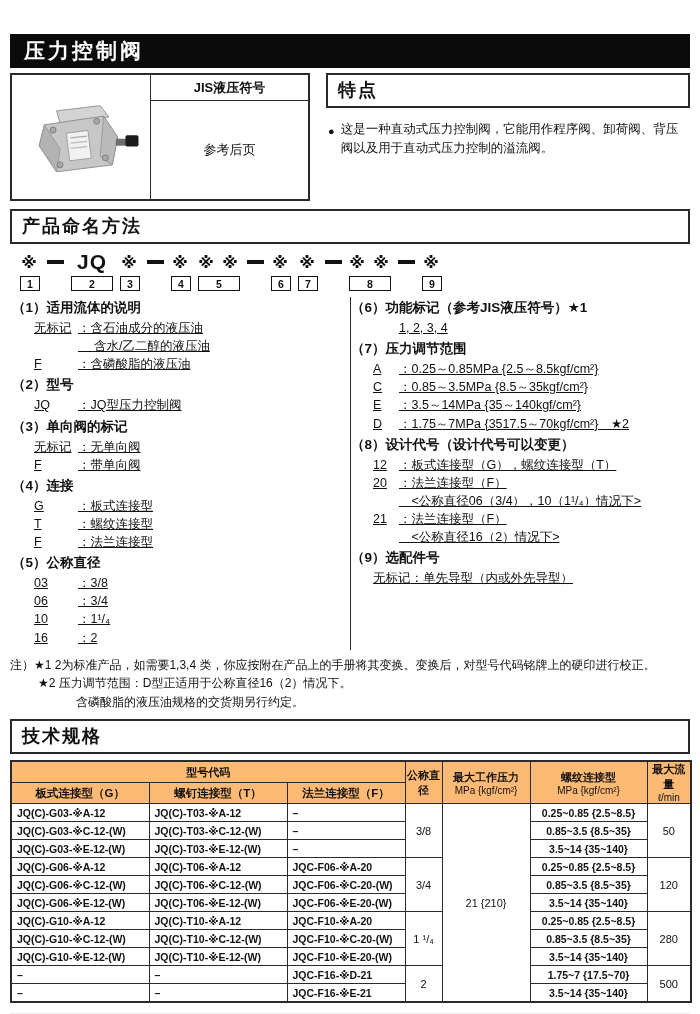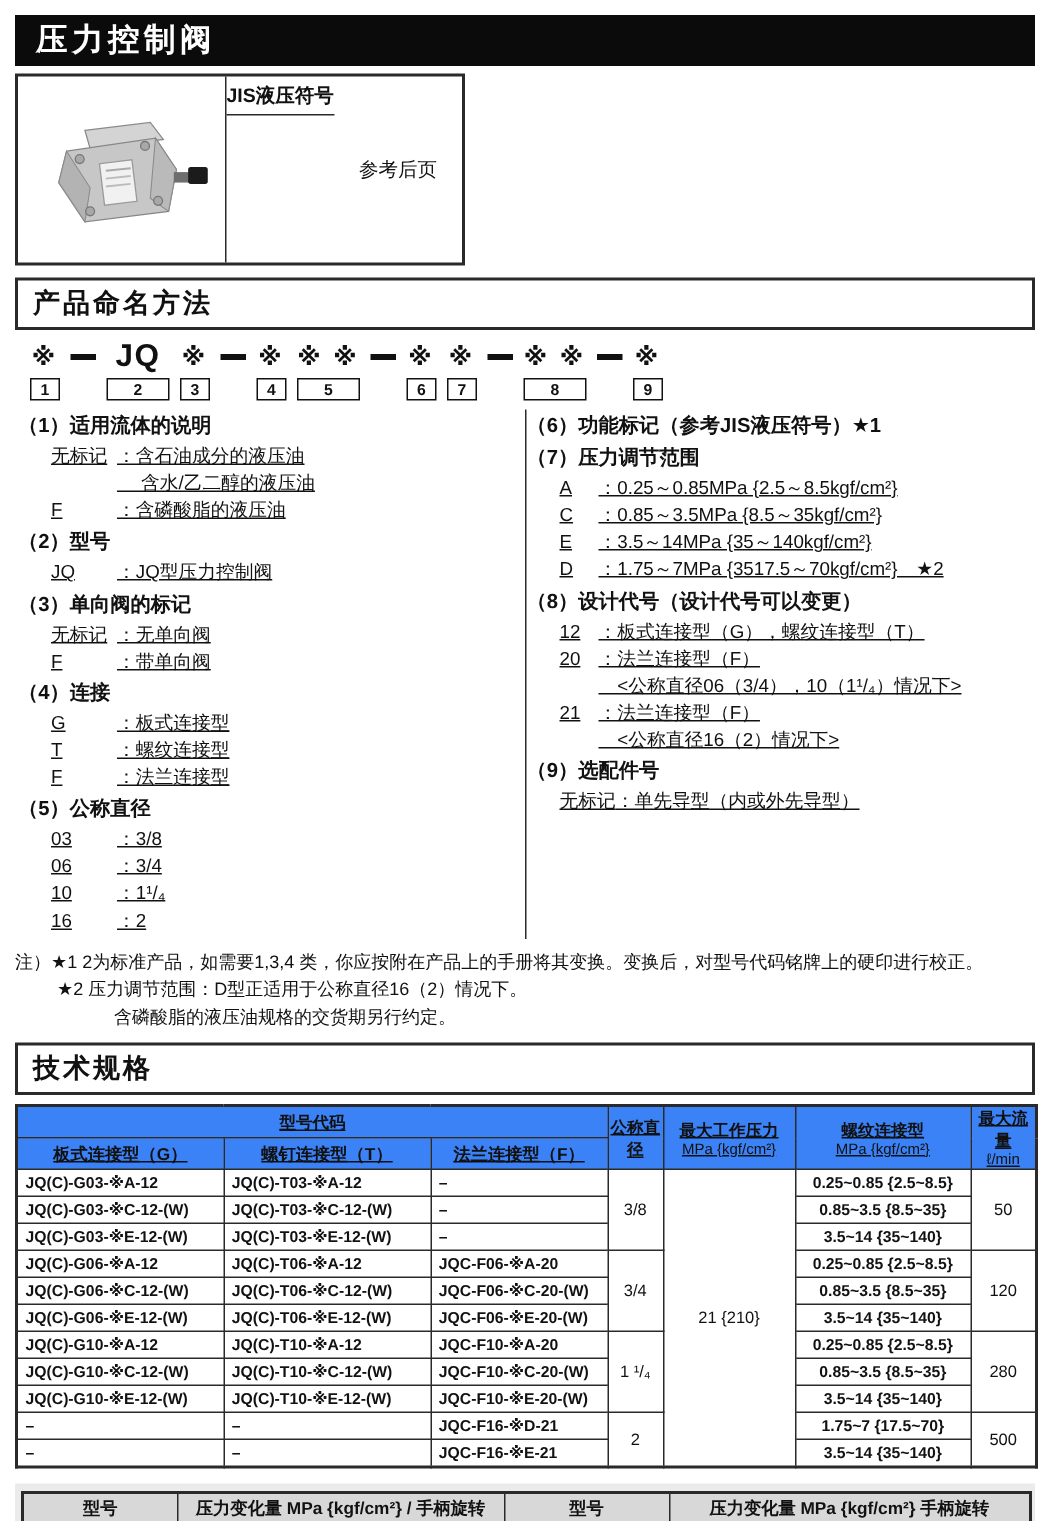--- a/index.html
+++ b/index.html
@@ -7,26 +7,27 @@
   body {
     width:700px; height:1014px; overflow:hidden;
     font-family:"Liberation Sans","DejaVu Sans",sans-serif;
     color:#111; padding:10px 10px 6px 10px;
   }
   
   .banner {
     background:#0b0b0b; color:#fff; height:34px; line-height:34px;
     font-size:21px; font-weight:bold; letter-spacing:3px; padding-left:14px;
     margin-bottom:5px;
+    margin-top:24px;
   }
   
   .intro-row { display:flex; height:128px; margin-bottom:8px; }
   .photo-box { width:300px; border:2px solid #2a2a2a; display:flex; }
   .photo-cell { width:138px; display:flex; align-items:center; justify-content:center; }
-  .photo-right { flex:1; border-left:1.5px solid #2a2a2a; display:flex; flex-direction:row; }
+  .photo-right { flex:1; border-left:1.5px solid #2a2a2a; display:flex; flex-direction:column; }
   .jis-cell { height:26px; border-bottom:1.5px solid #2a2a2a; font-weight:bold; font-size:13px;
     display:flex; align-items:center; justify-content:center; }
   .ref-cell { flex:1; display:flex; align-items:center; justify-content:center; font-size:13px; }
   .features { flex:1; margin-left:16px; }
   .features-title-box { border:2px solid #2a2a2a; font-size:18px; font-weight:bold;
     padding:3px 10px 4px 10px; letter-spacing:2px; }
   .features-body { display:flex; margin-top:12px; font-size:12.5px; line-height:1.55; padding-right:4px; }
   .bullet { font-size:11px; margin:3px 6px 0 2px; }
   
   .section-title-box { border:2px solid #2a2a2a; font-size:18px; font-weight:bold;
@@ -54,21 +55,21 @@
   .nm-val { white-space:pre-wrap; }
   
   .notes { margin-top:6px; font-size:12px; line-height:1.55; }
   .note0 { padding-left:60px; text-indent:-60px; }
   .note1 { margin-left:28px; }
   .note2 { margin-left:66px; }
   
   table { border-collapse:collapse; width:680px; table-layout:fixed; }
   th,td { border:1px solid #2a2a2a; }
   .spec-table { border:2px solid #2a2a2a; font-size:10.5px; }
-  .spec-table th { background:#3b82f6; font-size:11px; padding:0 0;text-decoration:underline; }
+  .spec-table th { background:#fdba74; font-size:11px; padding:0 0; }
   .spec-table .th-sub { font-weight:bold; font-size:11.5px; }
   .spec-table td { height:18px; text-align:center; font-weight:bold; padding:0 2px;
     overflow:hidden; white-space:nowrap; }
   .spec-table td.spec-model { text-align:left; padding-left:5px; }
   .spec-table td.spec-dia, .spec-table td.spec-flow, .spec-table td.spec-pressure { font-weight:normal; font-size:11px; }
   .unit-line { font-weight:normal; font-size:10px; }
   
   .handle-wrap { background:#ebebeb; padding:5px 4px 6px 4px; margin-top:10px; }
   .handle-table { border:2px solid #2a2a2a; font-size:11px; margin:0 auto; width:672px; }
   .handle-table th { background:#d8d8d8; font-weight:bold; font-size:11.5px; height:21px; }
@@ -96,20 +97,27 @@
         <circle cx="98" cy="80" r="3.4" fill="#a8a8a8" stroke="#777"></circle>
         <rect x="110" y="58" width="12" height="8" fill="#6e6e6e"></rect>
         <rect x="121" y="54" width="15" height="13" rx="2" fill="#1b1b1b"></rect>
       </svg>
     </div>
     <div class="photo-right">
       <div class="jis-cell">JIS液压符号</div>
       <div class="ref-cell">参考后页</div>
     </div>
   </div>
+  <div class="features">
+    <div class="features-title-box">特点</div>
+    <div class="features-body">
+      <span class="bullet">●</span>
+      <p>这是一种直动式压力控制阀，它能用作程序阀、卸荷阀、背压阀以及用于直动式压力控制的溢流阀。</p>
+    </div>
+  </div>
 </div>
 
 <div>
   <div class="section-title-box">产品命名方法</div>
   <div class="code-row">
       <div class="code-unit">
         <div class="code-sym">※</div>
         <div class="code-box">1</div>
       </div>
       <div class="code-unit">
@@ -241,20 +249,24 @@
           </div>
           <div class="nm-row">
             <span class="nm-key">16</span>
             <span class="nm-val">：2</span>
           </div>
         </div>
       </div>
     <div class="nm-col right">
         <div class="nm-item">
           <div class="nm-title">（6）功能标记（参考JIS液压符号）★1</div>
+          <div class="nm-row">
+            <span class="nm-key"></span>
+            <span class="nm-val">1, 2, 3, 4</span>
+          </div>
         </div>
         <div class="nm-item">
           <div class="nm-title">（7）压力调节范围</div>
           <div class="nm-row">
             <span class="nm-key">A</span>
             <span class="nm-val">：0.25～0.85MPa {2.5～8.5kgf/cm²}</span>
           </div>
           <div class="nm-row">
             <span class="nm-key">C</span>
             <span class="nm-val">：0.85～3.5MPa {8.5～35kgf/cm²}</span>

